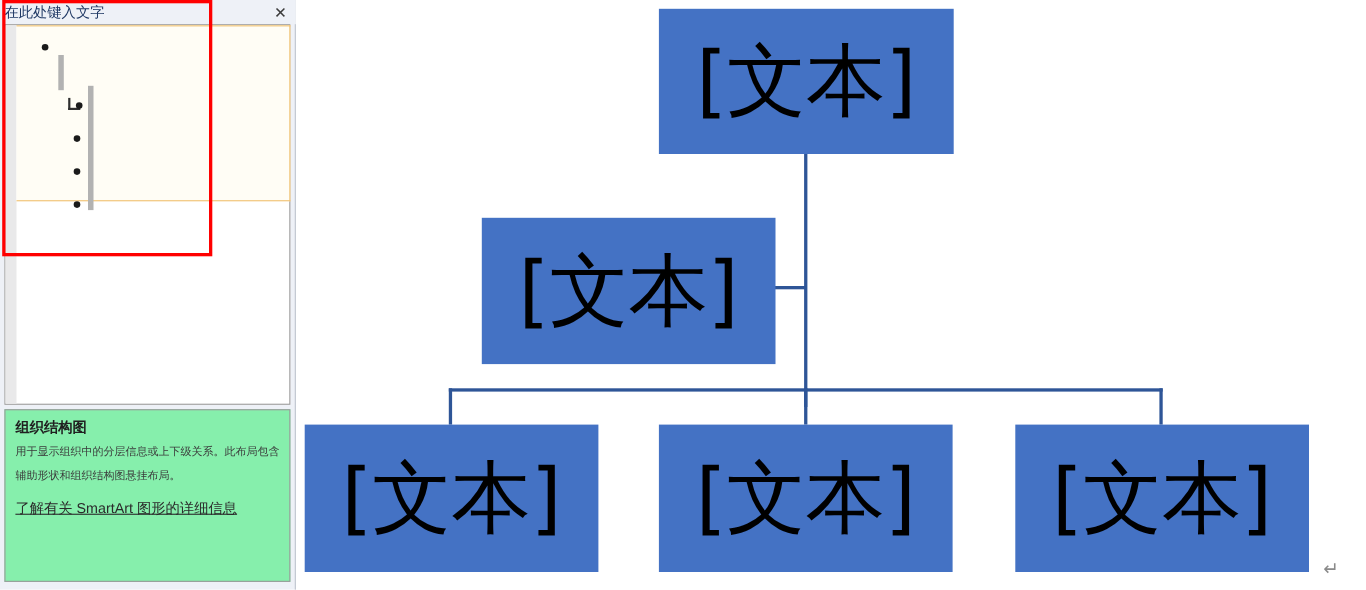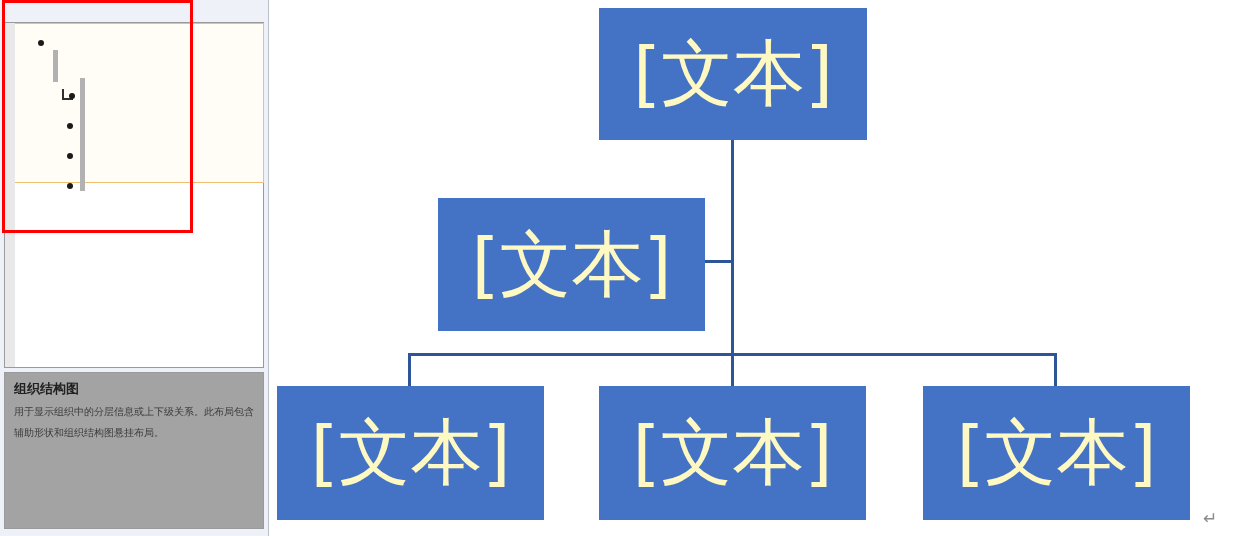--- a/index.html
+++ b/index.html
@@ -64,21 +64,21 @@
     background:#9c9c9c;
   }
   #asst-marker{
     position:absolute;left:57px;top:66px;width:9px;height:9px;
     border-left:2px solid #2f2f2f;border-bottom:2px solid #2f2f2f;
   }
 
   
   #desc-pane{
     position:absolute;left:4px;top:372px;width:260px;height:157px;
-    background:#a3a3a3;border:1px solid #9a9a9a;
+    background:#86efac;border:1px solid #9a9a9a;
     box-sizing:border-box;padding:7px 9px 0 9px;
   }
   #desc-title{
     font-size:13px;font-weight:bold;color:#202020;
     margin:0 0 4px 0;line-height:17px;
   }
   #desc-body{
     font-size:10px;color:#3a3a3a;line-height:21px;margin:0;
   }
   #desc-link{
@@ -88,21 +88,21 @@
   }
 
   
   #canvas{
     position:absolute;left:269px;top:0;width:973px;height:536px;
     background:#ffffff;
   }
   .node{
     position:absolute;background:#4472c4;
     display:flex;align-items:center;justify-content:center;
-    color:#fef9c3;font-weight:400;
+    color:#000000;font-weight:400;
     font-family:"DejaVu Sans","Liberation Sans",sans-serif;
     white-space:nowrap;
     text-align:center;
   }
   .conn{position:absolute;background:#2e5597;}
   #pilcrow{
     position:absolute;left:1203px;top:508px;
     font-size:17px;color:#8a8a8a;
   }
 
@@ -111,20 +111,24 @@
     position:absolute;left:2px;top:0px;width:191px;height:233px;
     border:3px solid #ff0000;box-sizing:border-box;
     pointer-events:none;
   }
 </style>
 </head>
 <body>
 
 <div id="text-pane">
 
+  <div id="pane-titlebar">
+    <div id="pane-title">在此处键入文字</div>
+    <div id="pane-close">✕</div>
+  </div>
 
   <div id="list-pane">
     <div id="list-gutter"></div>
     <div id="selection-band"></div>
 
     <div class="bullet-row">
       <span class="dot" style="left:33px;top:17px;"></span>
     </div>
     <div id="caret"></div>
     <div class="demote-bar" style="left:48px;top:27px;height:32px;"></div>
@@ -142,20 +146,21 @@
       <span class="dot" style="left:62px;top:130px;"></span>
     </div>
     <div class="bullet-row">
       <span class="dot" style="left:62px;top:160px;"></span>
     </div>
   </div>
 
   <div id="desc-pane">
     <div id="desc-title">组织结构图</div>
     <div id="desc-body">用于显示组织中的分层信息或上下级关系。此布局包含辅助形状和组织结构图悬挂布局。</div>
+    <span id="desc-link">了解有关 SmartArt 图形的详细信息</span>
   </div>
 </div>
 
 <div id="annot"></div>
 
 <div id="canvas">
 
   <div class="conn" style="left:462px;top:140px;width:3px;height:230px;"></div>
   <div class="conn" style="left:435px;top:260px;width:28px;height:3px;"></div>
   <div class="conn" style="left:139px;top:353px;width:649px;height:3px;"></div>

